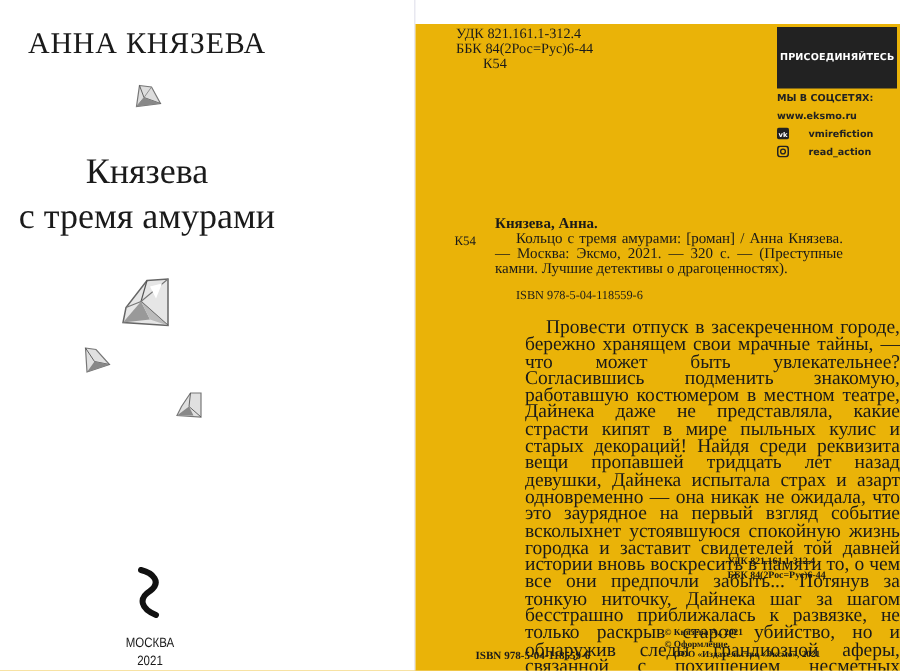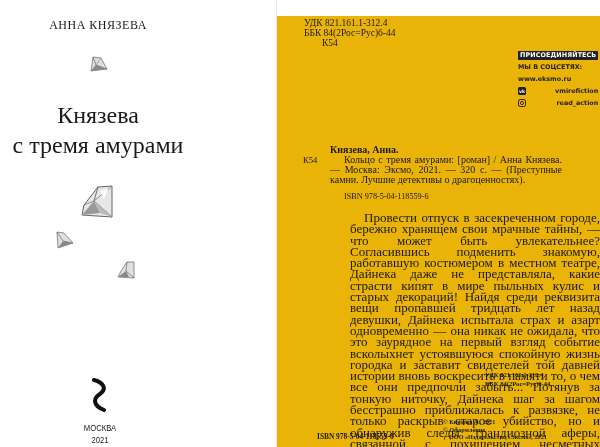--- a/index.html
+++ b/index.html
@@ -4,34 +4,34 @@
 <style>
   html, body { margin: 0; padding: 0; }
   body {
     width: 600px; height: 447px; overflow: hidden; background: #ffffff;
     position: relative; font-family: "Liberation Serif", "DejaVu Serif", serif; color: #1a1a1a;
   }
   .page-left { position: absolute; left: 0; top: 0; width: 276px; height: 447px; background: #fff; }
   .divider { position: absolute; left: 276px; top: 0; width: 1px; height: 447px; background: #e8e8f0; }
   .page-right { position: absolute; left: 277px; top: 16px; width: 323px; height: 447px; background: #eab308; }
 
-  .author { position: absolute; left: 0; width: 196px; top: 18px; text-align: center; font-size: 12px; letter-spacing: 0.5px; }
+  .author { position: absolute; left: 0; width: 196px; top: 18px; text-align: center; font-size: 20px; letter-spacing: 0.5px; }
   .title { position: absolute; left: 0; width: 196px; top: 100px; text-align: center; font-size: 24px; line-height: 30px; }
   .gem { position: absolute; }
   .gem svg { display: block; }
 
   .logo { position: absolute; left: 86px; top: 378px; width: 26px; height: 34px; }
   .city { position: absolute; left: 76px; top: 422px; width: 48px; text-align: center; font-family: "Liberation Sans", sans-serif; font-size: 9px; line-height: 12px; transform: scaleX(0.85); }
 
   .udk-top { position: absolute; left: 27px; top: 2px; font-size: 9.5px; line-height: 10px; }
   .udk-top .k54 { padding-left: 18px; }
 
   .social { position: absolute; left: 518px; top: 2px; font-family: "DejaVu Sans", sans-serif; font-weight: bold; font-size: 6.4px; line-height: 12px; color: #222; }
-  .social .join { background: #222; color: #fff; padding: 0 2px; display: inline-block; line-height: 9px; letter-spacing: 0.1px; margin-top: 33px; }
-  .social .row { display: flex; align-items: center; gap: 3px; justify-content: space-between; }
+  .social .join { background: #222; color: #fff; padding: 16px 2px; display: inline-block; line-height: 9px; letter-spacing: 0.1px; }
+  .social .row { display: flex; align-items: center; gap: 13px; }
   .social .ico { width: 8px; height: 8px; display: inline-flex; align-items: center; justify-content: center; }
 
   .credits { position: absolute; left: 0; width: 323px; top: 71px; text-align: center; font-size: 8.5px; line-height: 11px; }
   .credits div { margin-bottom: 12px; }
   .credits i { font-style: italic; }
 
   .biblio { position: absolute; left: 53px; top: 129px; width: 232px; font-size: 10px; line-height: 10px; text-align: justify; }
   .biblio .name { font-weight: bold; }
   .biblio .indent { text-indent: 14px; }
   .k54-side { position: absolute; left: 26px; top: 139px; font-size: 8.6px; }

